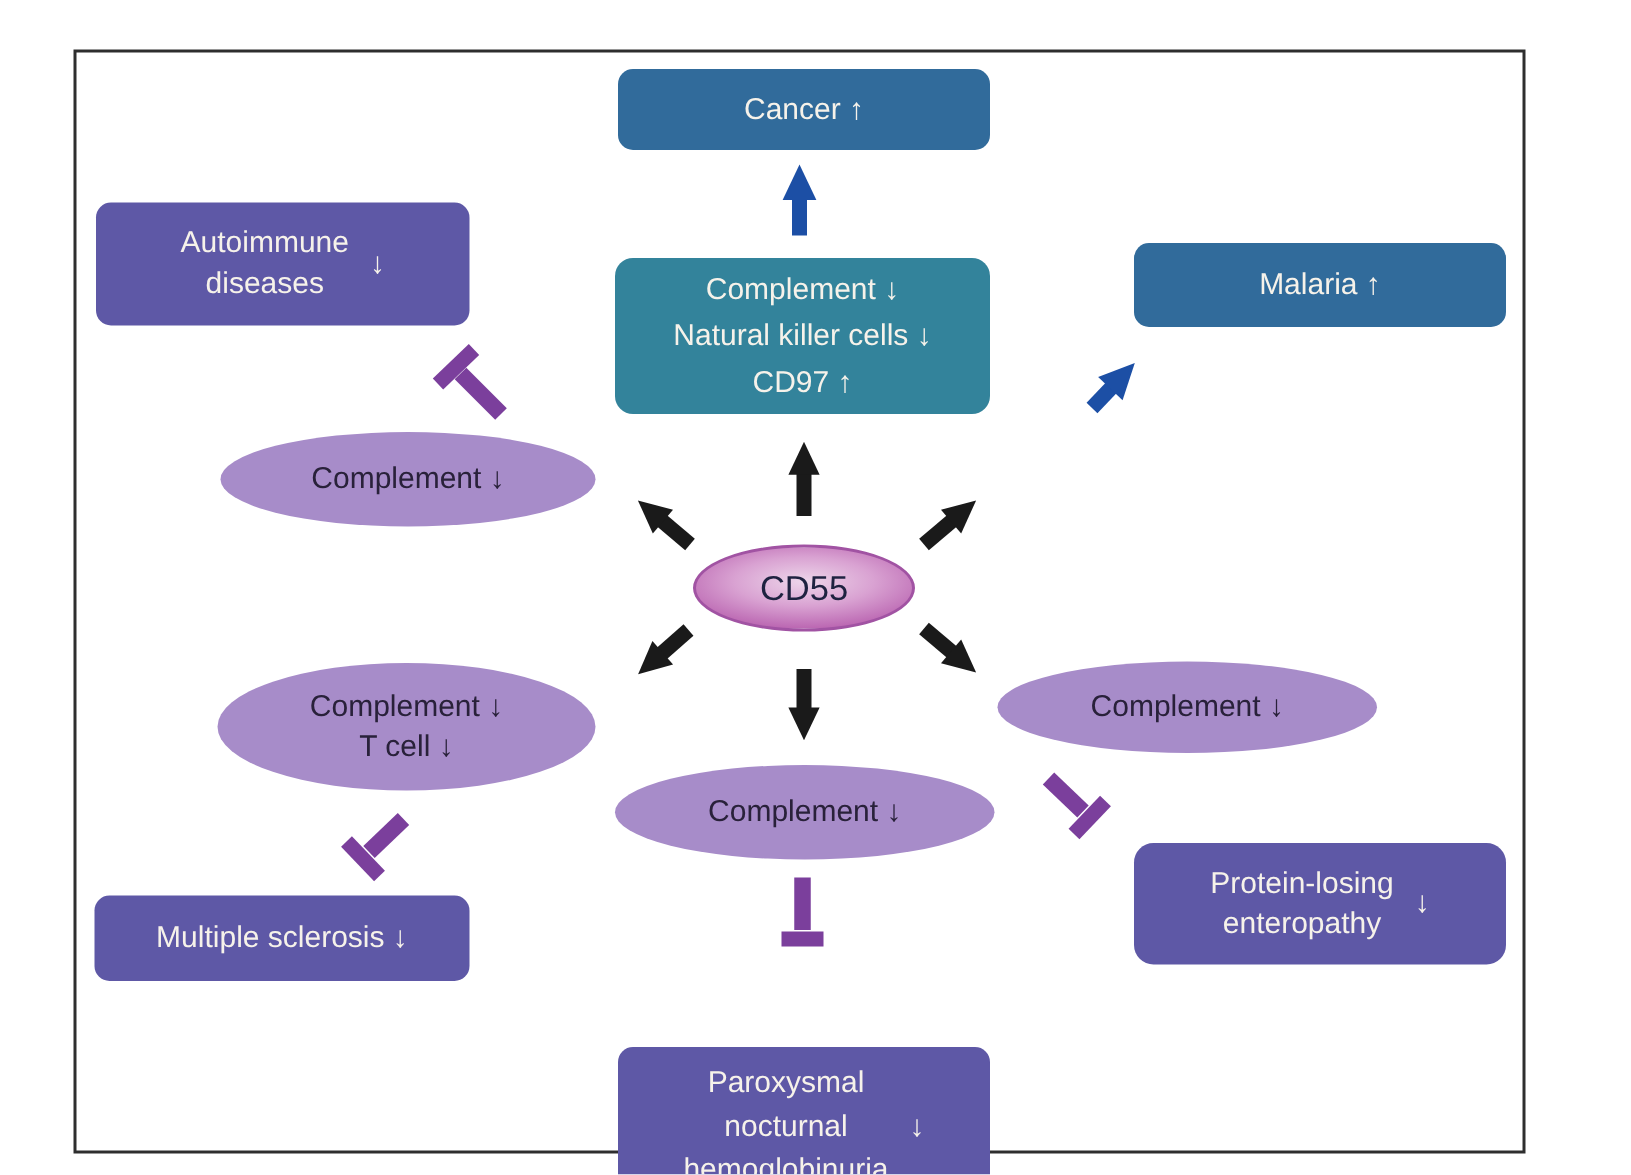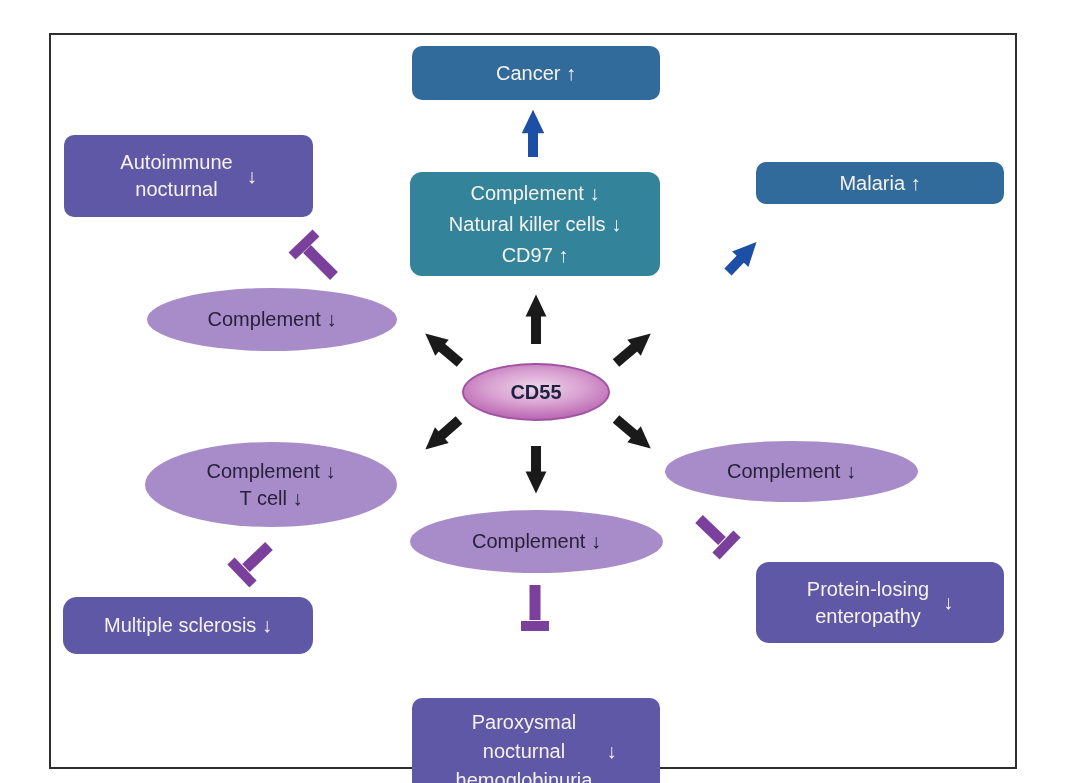--- a/index.html
+++ b/index.html
@@ -59,22 +59,21 @@
   }
 
   .cd55 {
     border-radius: 50%;
     background: radial-gradient(ellipse 62% 58% at 50% 42%,
                 var(--cd55-pink-center, #edd6ea) 0%, #d9a2d2 52%,
                 var(--cd55-pink-edge, #bb67b2) 100%);
     border: 2px solid #a153a3;
     box-sizing: border-box;
     color: var(--cd55-text, #1e2240);
-    font-size: 20px;
-    font-weight: bold;
+    font-size: 23px;
   }
 
   .lines { white-space: pre-line; }
   .with-side { gap: 14px; }
   .with-side .side-arrow { font-size: 20px; }
   .top-mediator .lines { line-height: 31px; }
   .pnh-box .lines { line-height: 29px; }
 </style>
 </head>
 <body>
@@ -126,41 +125,41 @@
   <div class="node box outcome" style="left:412px;top:46px;width:248px;height:54px;">
     <span class="label">Cancer ↑</span>
   </div>
 
   <div class="node box mediator top-mediator" style="left:410px;top:172px;width:250px;height:104px;border-radius:12px;">
     <span class="lines">Complement ↓
 Natural killer cells ↓
 CD97 ↑</span>
   </div>
 
-  <div class="node box outcome" style="left:756px;top:162px;width:248px;height:42px;">
+  <div class="node box outcome" style="left:756px;top:162px;width:248px;height:56px;">
     <span class="label">Malaria ↑</span>
   </div>
 
 
   <div class="node box disease with-side" style="left:64px;top:135px;width:249px;height:82px;">
     <span class="lines">Autoimmune
-nocturnal</span>
+diseases</span>
     <span class="side-arrow">↓</span>
   </div>
 
   <div class="node ellipse" style="left:147px;top:288px;width:250px;height:63px;">
     <span class="label">Complement ↓</span>
   </div>
 
   <div class="node ellipse" style="left:145px;top:442px;width:252px;height:85px;">
     <span class="lines">Complement ↓
 T cell ↓</span>
   </div>
 
-  <div class="node box disease" style="left:63px;top:597px;width:250px;height:57px;border-radius:14px;">
+  <div class="node box disease" style="left:63px;top:597px;width:250px;height:57px;">
     <span class="label">Multiple sclerosis ↓</span>
   </div>
 
   <div class="node cd55" style="left:462px;top:363px;width:148px;height:58px;">
     <span class="label">CD55</span>
   </div>
 
   <div class="node ellipse" style="left:410px;top:510px;width:253px;height:63px;">
     <span class="label">Complement ↓</span>
   </div>

